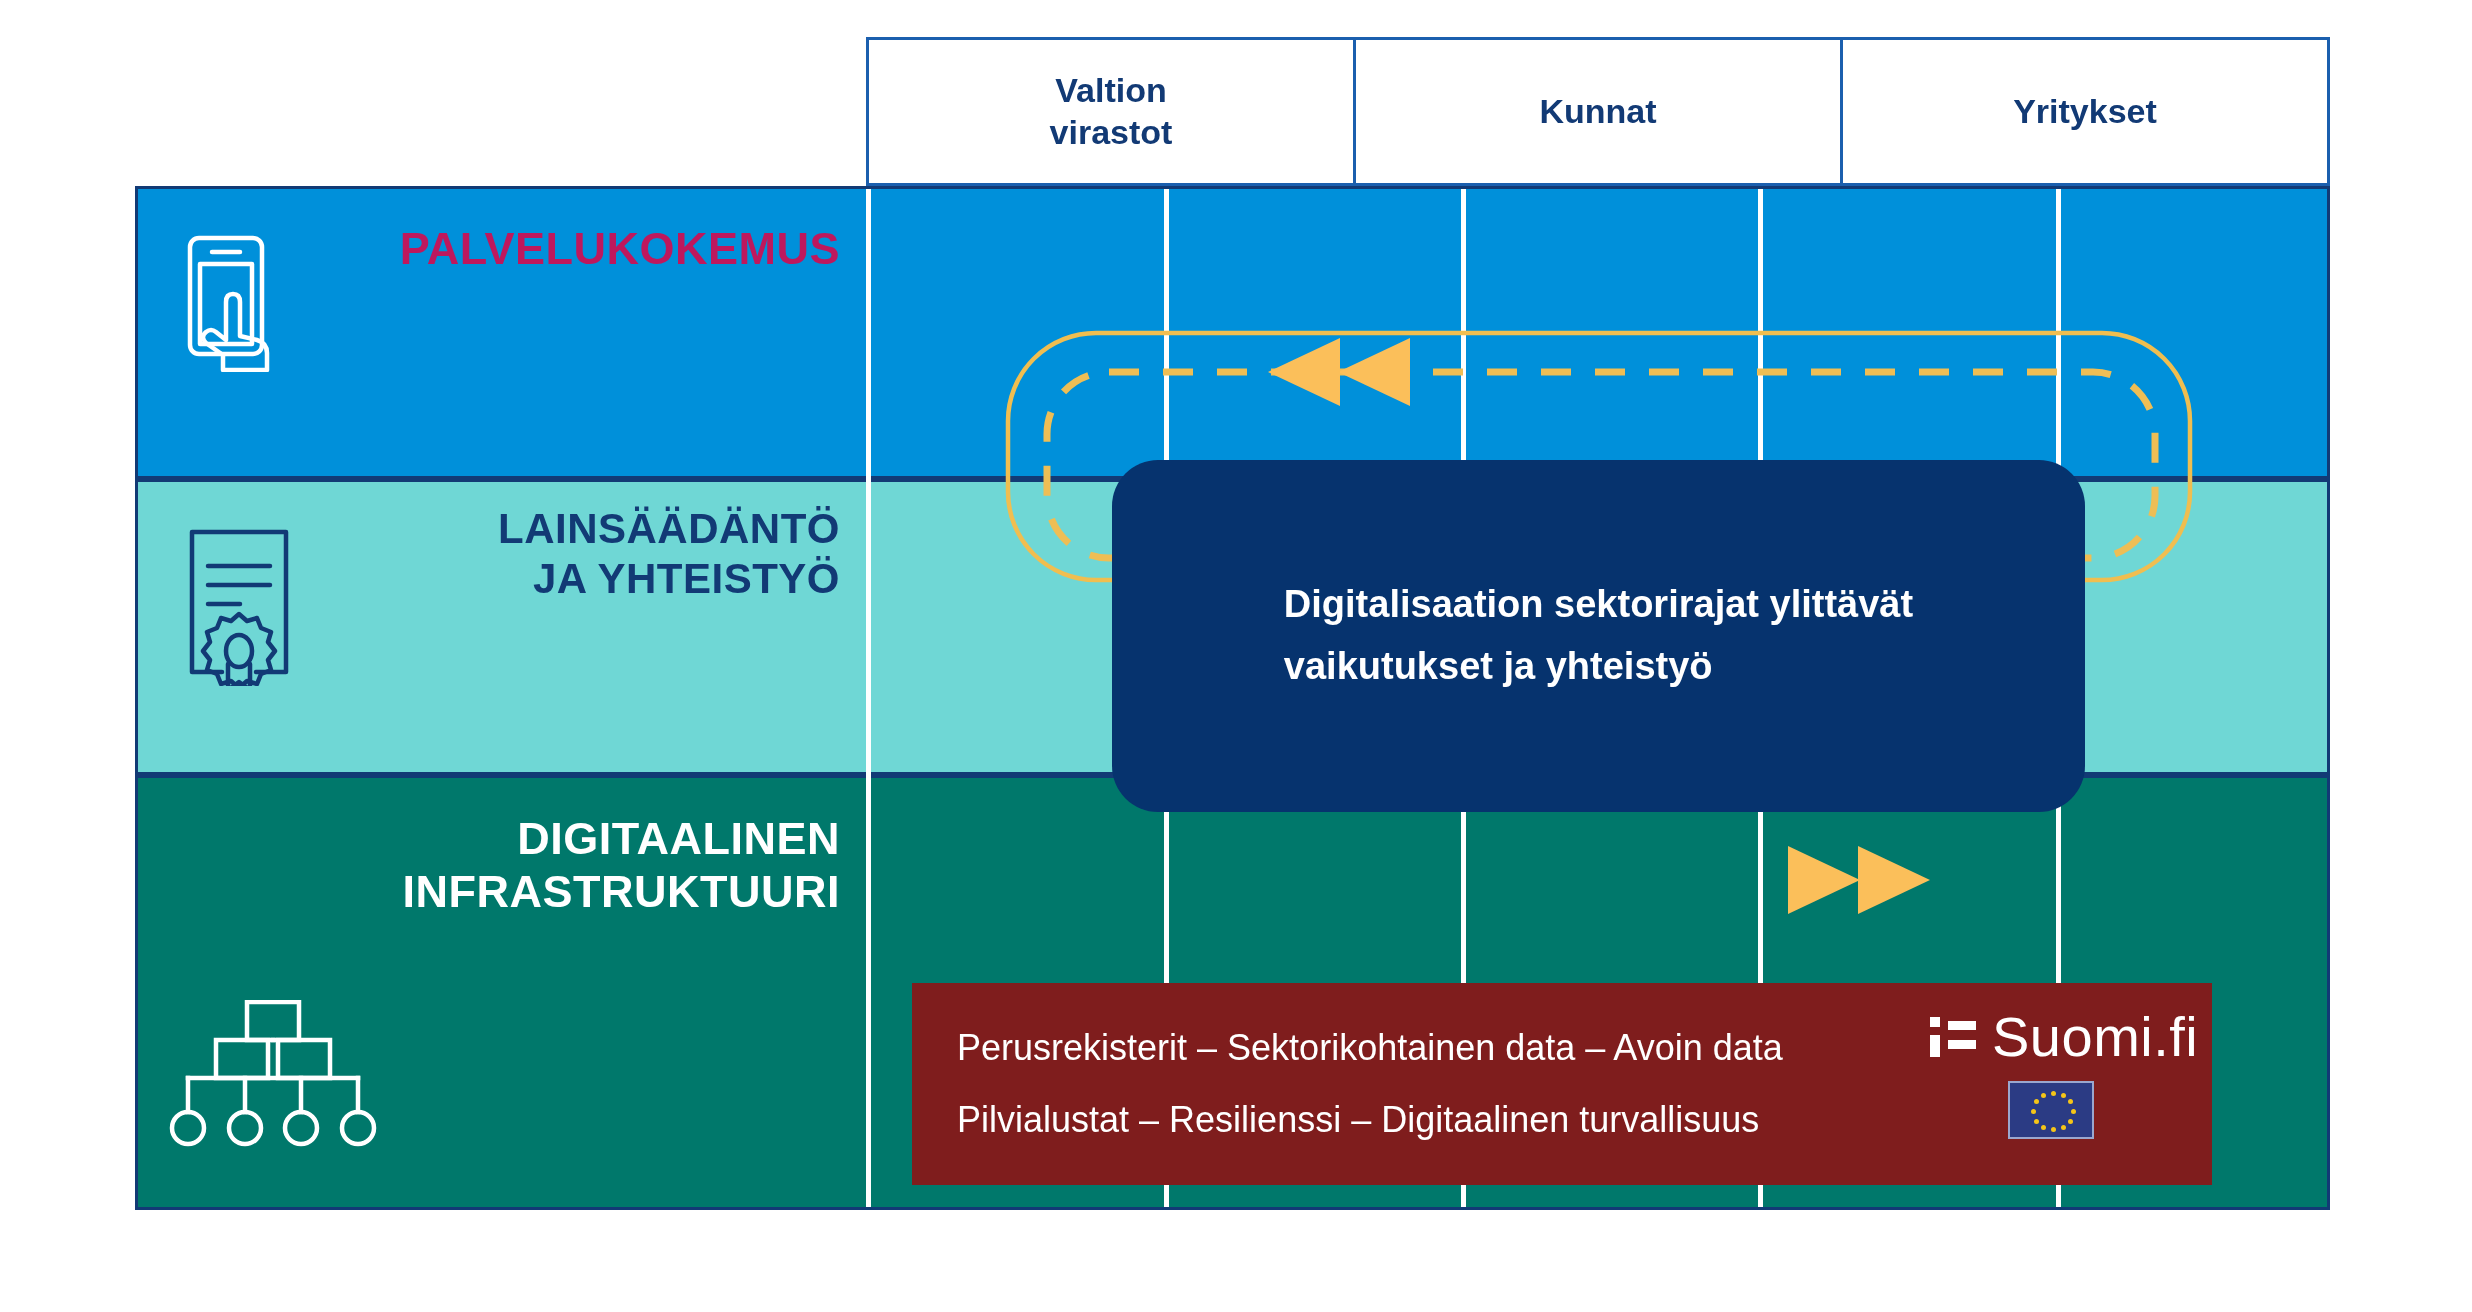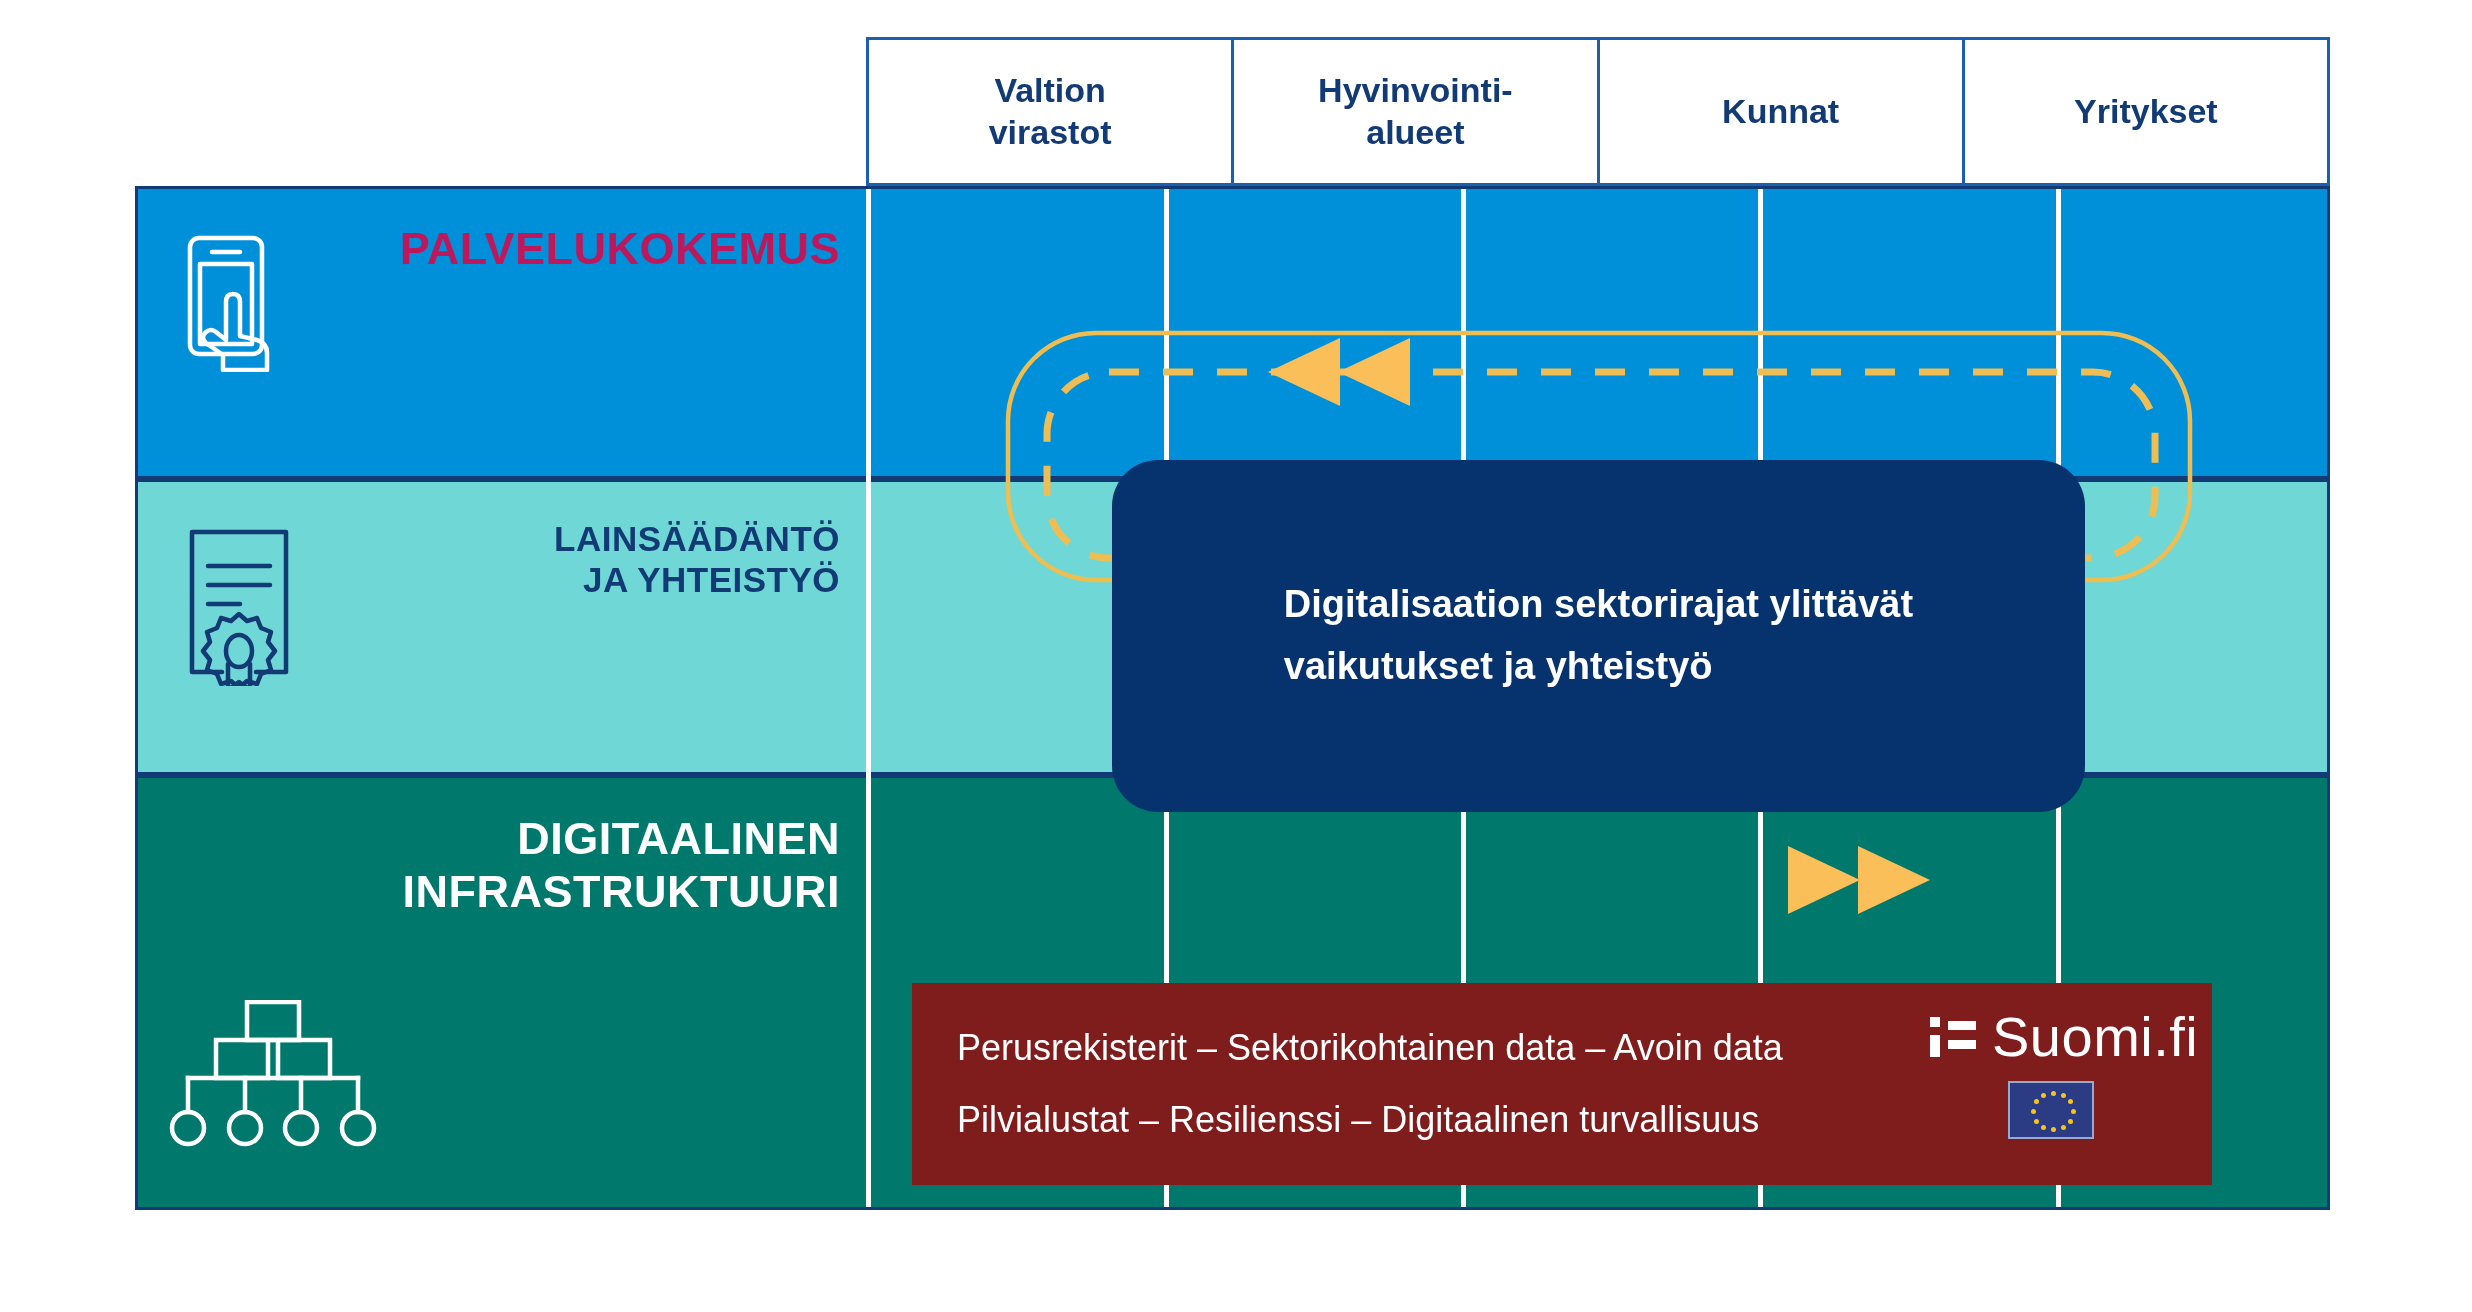--- a/index.html
+++ b/index.html
@@ -58,21 +58,21 @@
   
   .band-label{
     position:absolute;
     text-align:right;
     font-weight:bold;
     letter-spacing:0.5px;
     line-height:1.18;
     white-space:pre-line;
   }
   #label-1{left:240px;top:222px;width:600px;font-size:45px;color:#be185d;}
-  #label-2{left:240px;top:518px;width:600px;font-size:35px;color:#123A75;}
+  #label-2{left:240px;top:504px;width:600px;font-size:42px;color:#123A75;}
   #label-3{left:240px;top:812px;width:600px;font-size:45px;color:#ffffff;}
 
   
   .band-icon{position:absolute;}
   #icon-1{left:178px;top:232px;width:130px;height:140px;}
   #icon-2{left:178px;top:526px;width:130px;height:160px;}
   #icon-3{left:168px;top:1000px;width:220px;height:160px;}
 
   
   #loop-layer{position:absolute;left:0;top:0;width:2472px;height:1312px;pointer-events:none;}
@@ -136,22 +136,20 @@
   }
 </style>
 </head>
 <body>
 
 <div id="stage">
 
   <div class="header-strip">
     <div class="header-cell">Valtion
 virastot</div>
-    <div class="header-cell">Hyvinvointi-
-alueet</div>
     <div class="header-cell">Kunnat</div>
     <div class="header-cell">Yritykset</div>
   </div>
 
   <div class="band" id="band-1"></div>
   <div class="band" id="band-2"></div>
   <div class="band" id="band-3"></div>
 
   <div class="colsep" style="left:866px;top:189px;height:1018px;"></div>
   <div class="colsep" style="left:1164px;top:189px;height:1018px;"></div>

